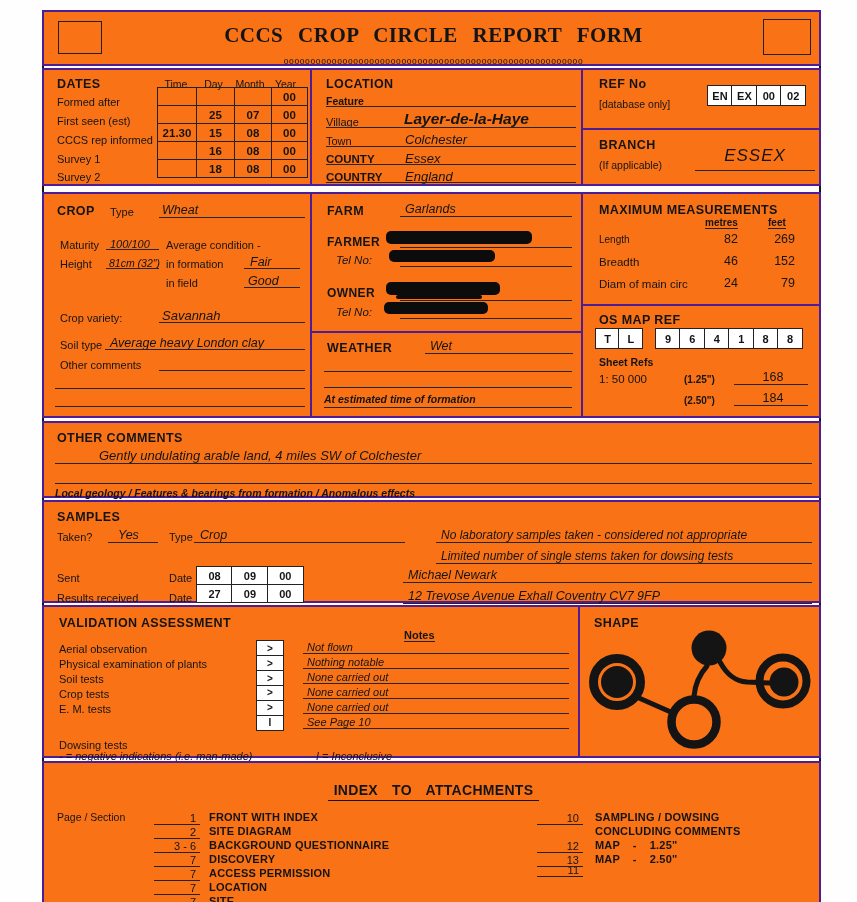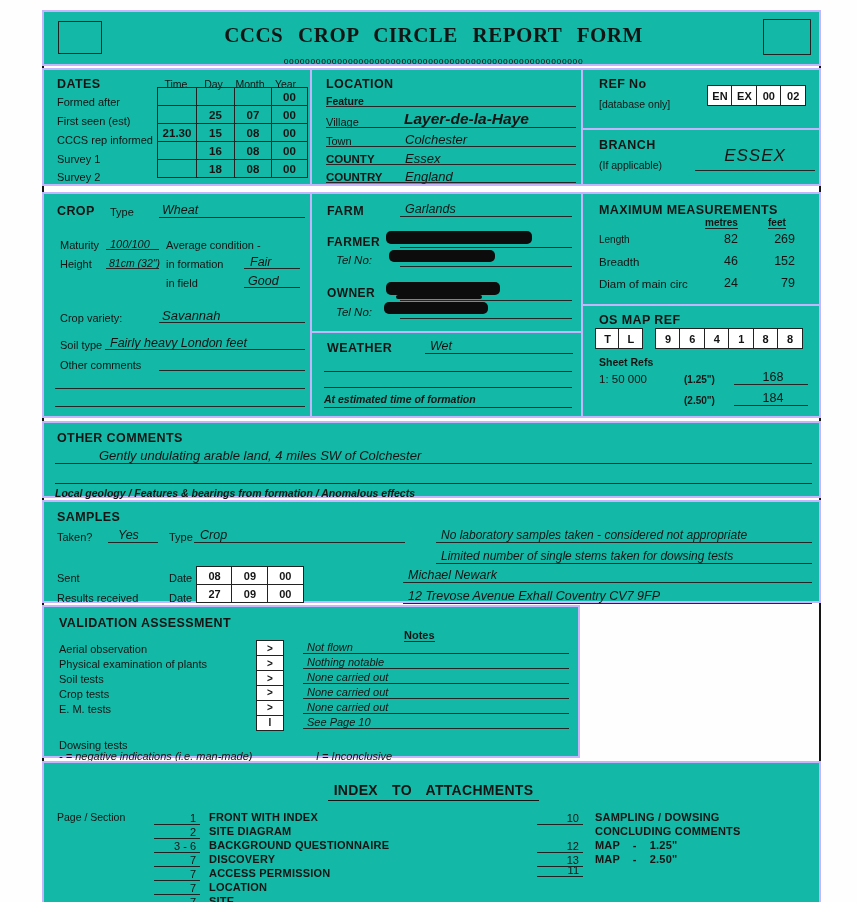--- a/index.html
+++ b/index.html
@@ -1,18 +1,18 @@
 <!DOCTYPE html>
 <html><head>
 <meta charset="utf-8">
 <style>
   html,body{margin:0;padding:0;background:#fff;}
   .page{position:relative;width:857px;height:902px;overflow:hidden;background:#fefefe;
         font-family:"Liberation Sans",sans-serif;color:#141414;}
-  .sec{position:absolute;border:2px solid #c4b5fd;background:#14b8a6;box-sizing:border-box;}
+  .sec{position:absolute;border:2px solid #4c1d95;background:#f97316;box-sizing:border-box;}
   .a{position:absolute;white-space:nowrap;}
   .h{font-weight:bold;font-size:12.5px;letter-spacing:.4px;}
   .l{font-size:11px;}
   .lb{font-size:11px;font-weight:bold;}
   .sm{font-size:10.5px;}
   .v{font-style:italic;font-size:12.5px;}
   .vsm{font-style:italic;font-size:10.5px;}
   .bi{font-weight:bold;font-style:italic;}
   .ln{position:absolute;border-bottom:1.4px solid #262626;height:0;}
   .ttl{font-family:"Liberation Serif",serif;font-weight:bold;font-size:21px;letter-spacing:.5px;word-spacing:9px;}
@@ -154,21 +154,21 @@
 
     <div class="a l" style="left:122px;top:83px;">in field</div>
     <div class="a v" style="left:204px;top:80px;">Good</div>
     <div class="ln" style="left:200px;top:93px;width:56px;"></div>
 
     <div class="a l" style="left:16px;top:118px;">Crop variety:</div>
     <div class="a v" style="left:118px;top:114px;font-size:13px;text-align:right;">Savannah</div>
     <div class="ln" style="left:115px;top:128px;width:146px;"></div>
 
     <div class="a l" style="left:16px;top:145px;">Soil type</div>
-    <div class="a v" style="left:66px;top:142px;">Fairly heavy London feet</div>
+    <div class="a v" style="left:66px;top:142px;">Average heavy London clay</div>
     <div class="ln" style="left:61px;top:155px;width:200px;"></div>
 
     <div class="a l" style="left:16px;top:165px;">Other comments</div>
     <div class="ln" style="left:115px;top:176px;width:146px;"></div>
     <div class="ln" style="left:11px;top:194px;width:250px;"></div>
     <div class="ln" style="left:11px;top:212px;width:250px;"></div>
   </div>
 
   <div class="sec" style="left:310px;top:192px;width:273px;height:141px;">
     <div class="a h" style="left:15px;top:10px;">FARM</div>
@@ -318,20 +318,39 @@
     <div class="ln" style="left:259px;top:91px;width:266px;"></div>
     <div class="a v" style="left:263px;top:94px;font-size:11px;">None carried out</div>
     <div class="ln" style="left:259px;top:106px;width:266px;"></div>
     <div class="a v" style="left:263px;top:109px;font-size:11px;">See Page 10</div>
     <div class="ln" style="left:259px;top:121px;width:266px;"></div>
 
     <div class="a v" style="left:15px;top:143px;font-size:11px;">- = negative indications (i.e. man-made)</div>
     <div class="a v" style="left:272px;top:143px;font-size:11px;">I  = Inconclusive</div>
   </div>
 
+  <div class="sec" style="left:578px;top:605px;width:243px;height:153px;">
+    <div class="a h" style="left:14px;top:9px;">SHAPE</div>
+    <svg class="a" style="left:7px;top:18px;" width="229" height="131" viewBox="0 0 229 131">
+
+      <path d="M52,73 L86,88" stroke="#141414" stroke-width="5" fill="none" stroke-linecap="round"></path>
+      <path d="M120,41 C112,50 108,60 107,71" stroke="#141414" stroke-width="5" fill="none" stroke-linecap="round"></path>
+      <path d="M133,37 C140,50 148,56 160,57 L183,58" stroke="#141414" stroke-width="5" fill="none" stroke-linecap="round"></path>
+
+      <circle cx="30" cy="57" r="23.5" fill="none" stroke="#141414" stroke-width="9"></circle>
+      <circle cx="30" cy="57" r="16" fill="#141414"></circle>
+
+      <circle cx="122" cy="23" r="17.5" fill="#141414"></circle>
+
+      <circle cx="107" cy="97" r="22.5" fill="none" stroke="#141414" stroke-width="8.5"></circle>
+
+      <circle cx="196" cy="56" r="23.5" fill="none" stroke="#141414" stroke-width="8"></circle>
+      <circle cx="197" cy="57" r="14.5" fill="#141414"></circle>
+    </svg>
+  </div>
 
   <div class="sec" style="left:42px;top:761px;width:779px;height:160px;border-bottom:none;">
     <div class="a" style="left:0;top:18px;width:779px;text-align:center;">
       <span class="idxttl">INDEX TO ATTACHMENTS</span>
     </div>
     <div class="a sm" style="left:13px;top:48px;">Page / Section</div>
 
     <div class="a" style="left:110px;top:45px;"><span class="numln" style="width:46px;">1</span></div>
     <div class="a ilabel" style="left:165px;top:48px;">FRONT WITH INDEX</div>
     <div class="a" style="left:110px;top:59px;"><span class="numln" style="width:46px;">2</span></div>

